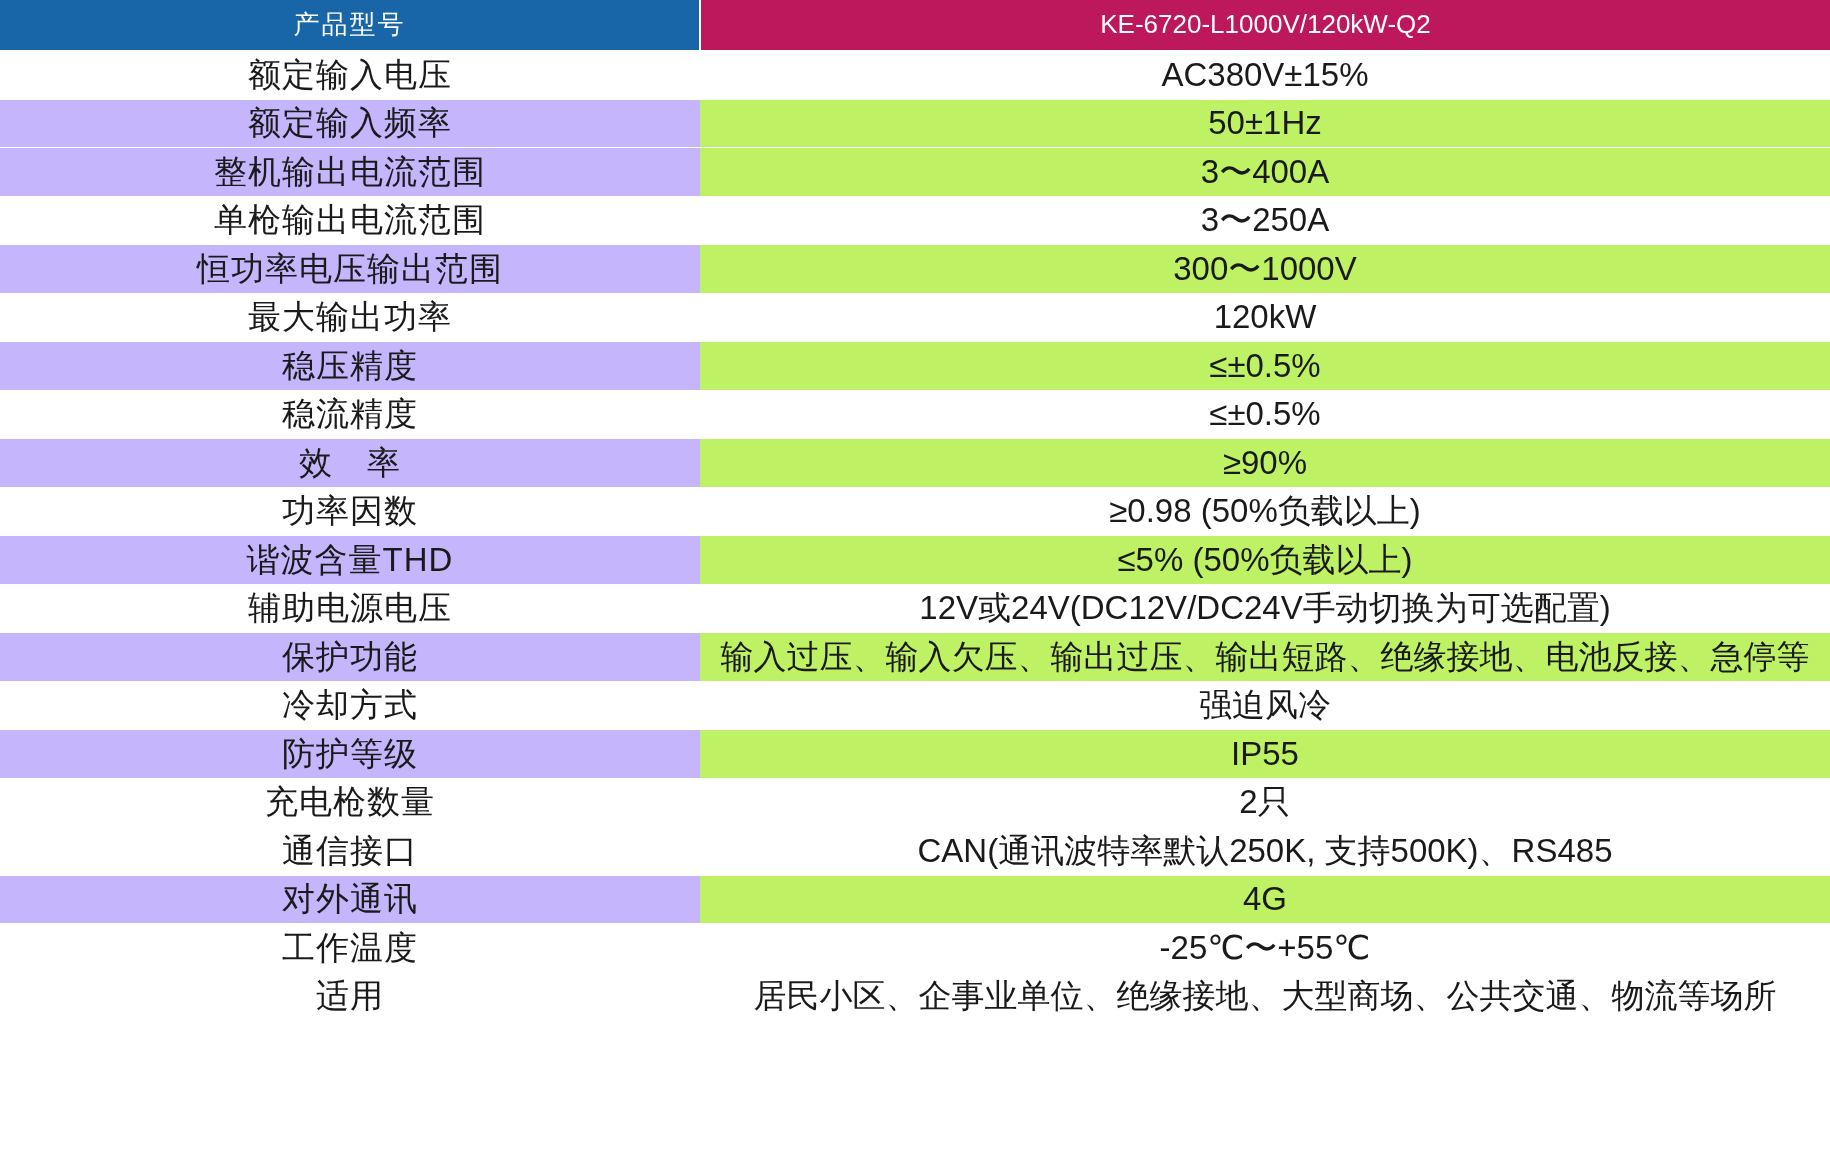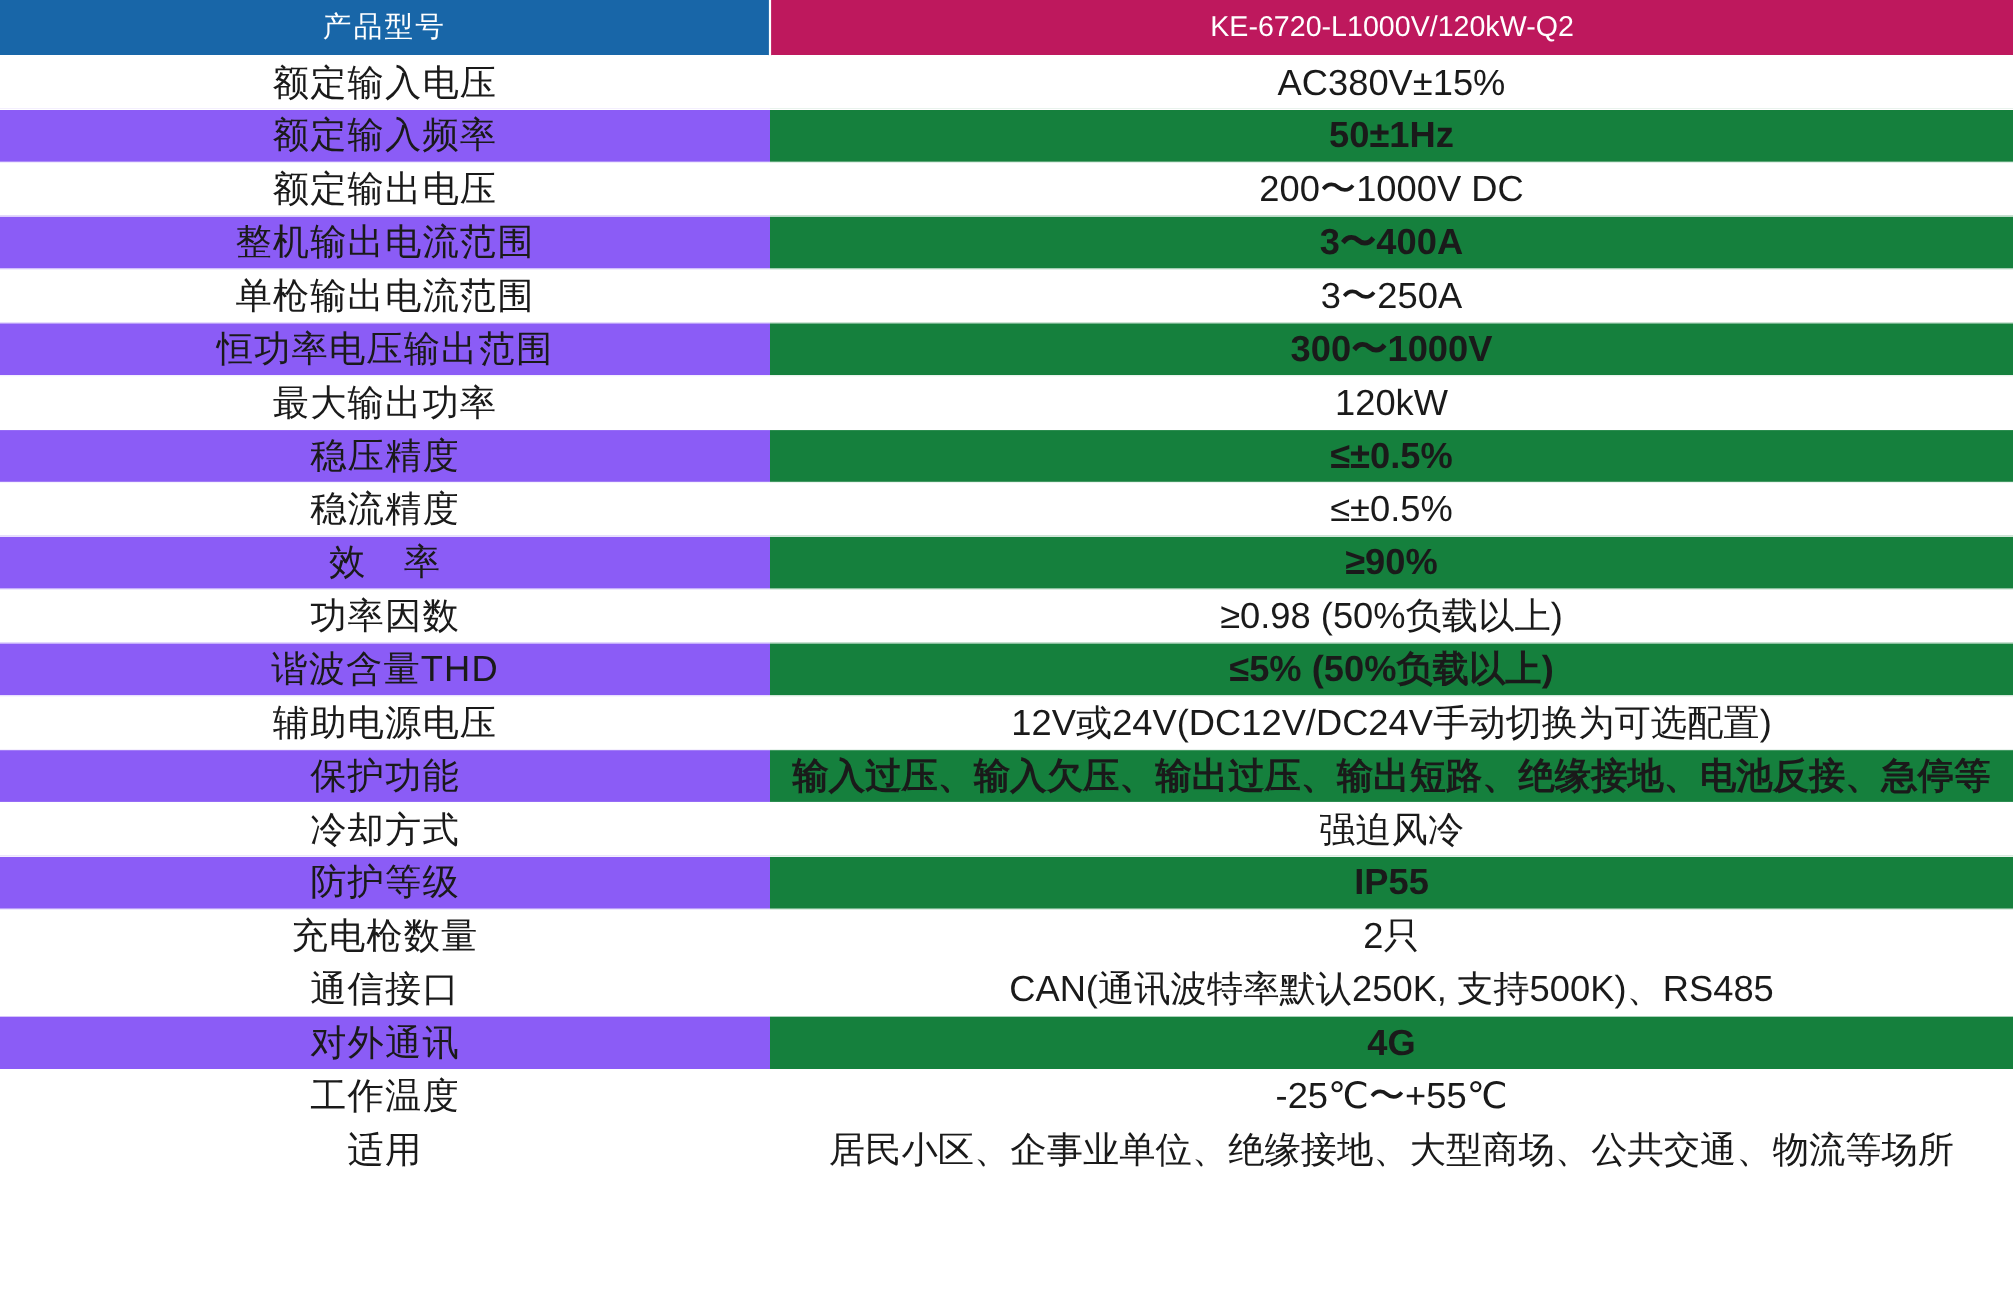--- a/index.html
+++ b/index.html
@@ -53,22 +53,22 @@
     letter-spacing: 2px;
   }
   tr.header-row td.hdr-value {
     background: #be185d;
     border-left: 2px solid #ffffff;
   }
 
   
   tr.row-odd td.lbl { background: #ffffff; }
   tr.row-odd td.val { background: #ffffff; }
-  tr.row-even td.lbl { background: #8b5cf6; }
-  tr.row-even td.val { background: #15803d; font-weight: bold; }
+  tr.row-even td.lbl { background: #c4b5fd; }
+  tr.row-even td.val { background: #bef264; }
 
   td.lbl {
     color: #1a1a1a;
     letter-spacing: 1px;
   }
   td.val {
     color: #1a1a1a;
     border-left: 2px solid #ffffff;
   }
   
@@ -92,24 +92,20 @@
         <td class="hdr-value">KE-6720-L1000V/120kW-Q2</td>
       </tr>
 
       <tr class="row-odd">
         <td class="lbl">额定输入电压</td>
         <td class="val">AC380V±15%</td>
       </tr>
       <tr class="row-even">
         <td class="lbl">额定输入频率</td>
         <td class="val">50±1Hz</td>
-      </tr>
-      <tr class="row-odd">
-        <td class="lbl">额定输出电压</td>
-        <td class="val">200〜1000V DC</td>
       </tr>
       <tr class="row-even">
         <td class="lbl">整机输出电流范围</td>
         <td class="val">3〜400A</td>
       </tr>
       <tr class="row-odd">
         <td class="lbl">单枪输出电流范围</td>
         <td class="val">3〜250A</td>
       </tr>
       <tr class="row-even">

